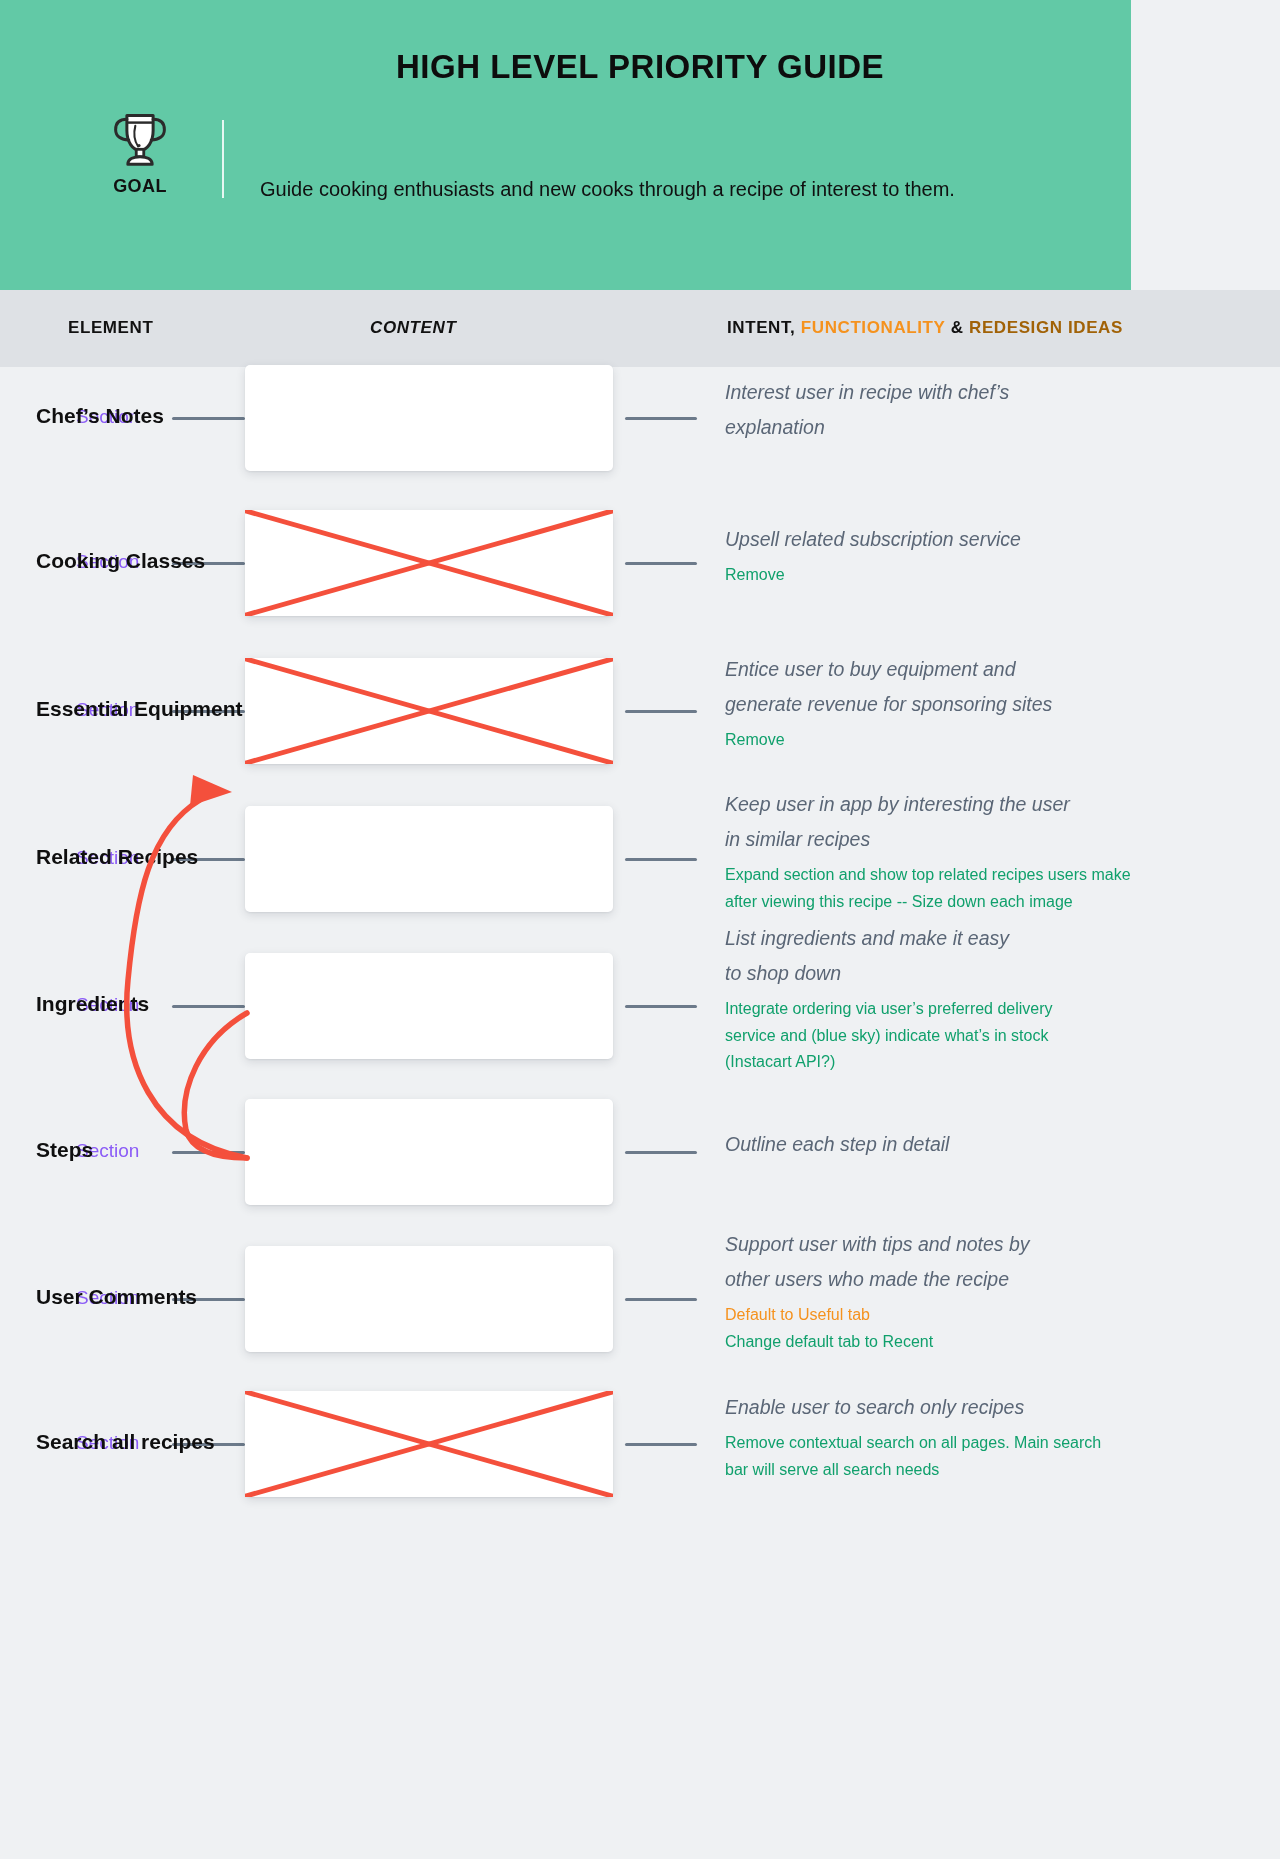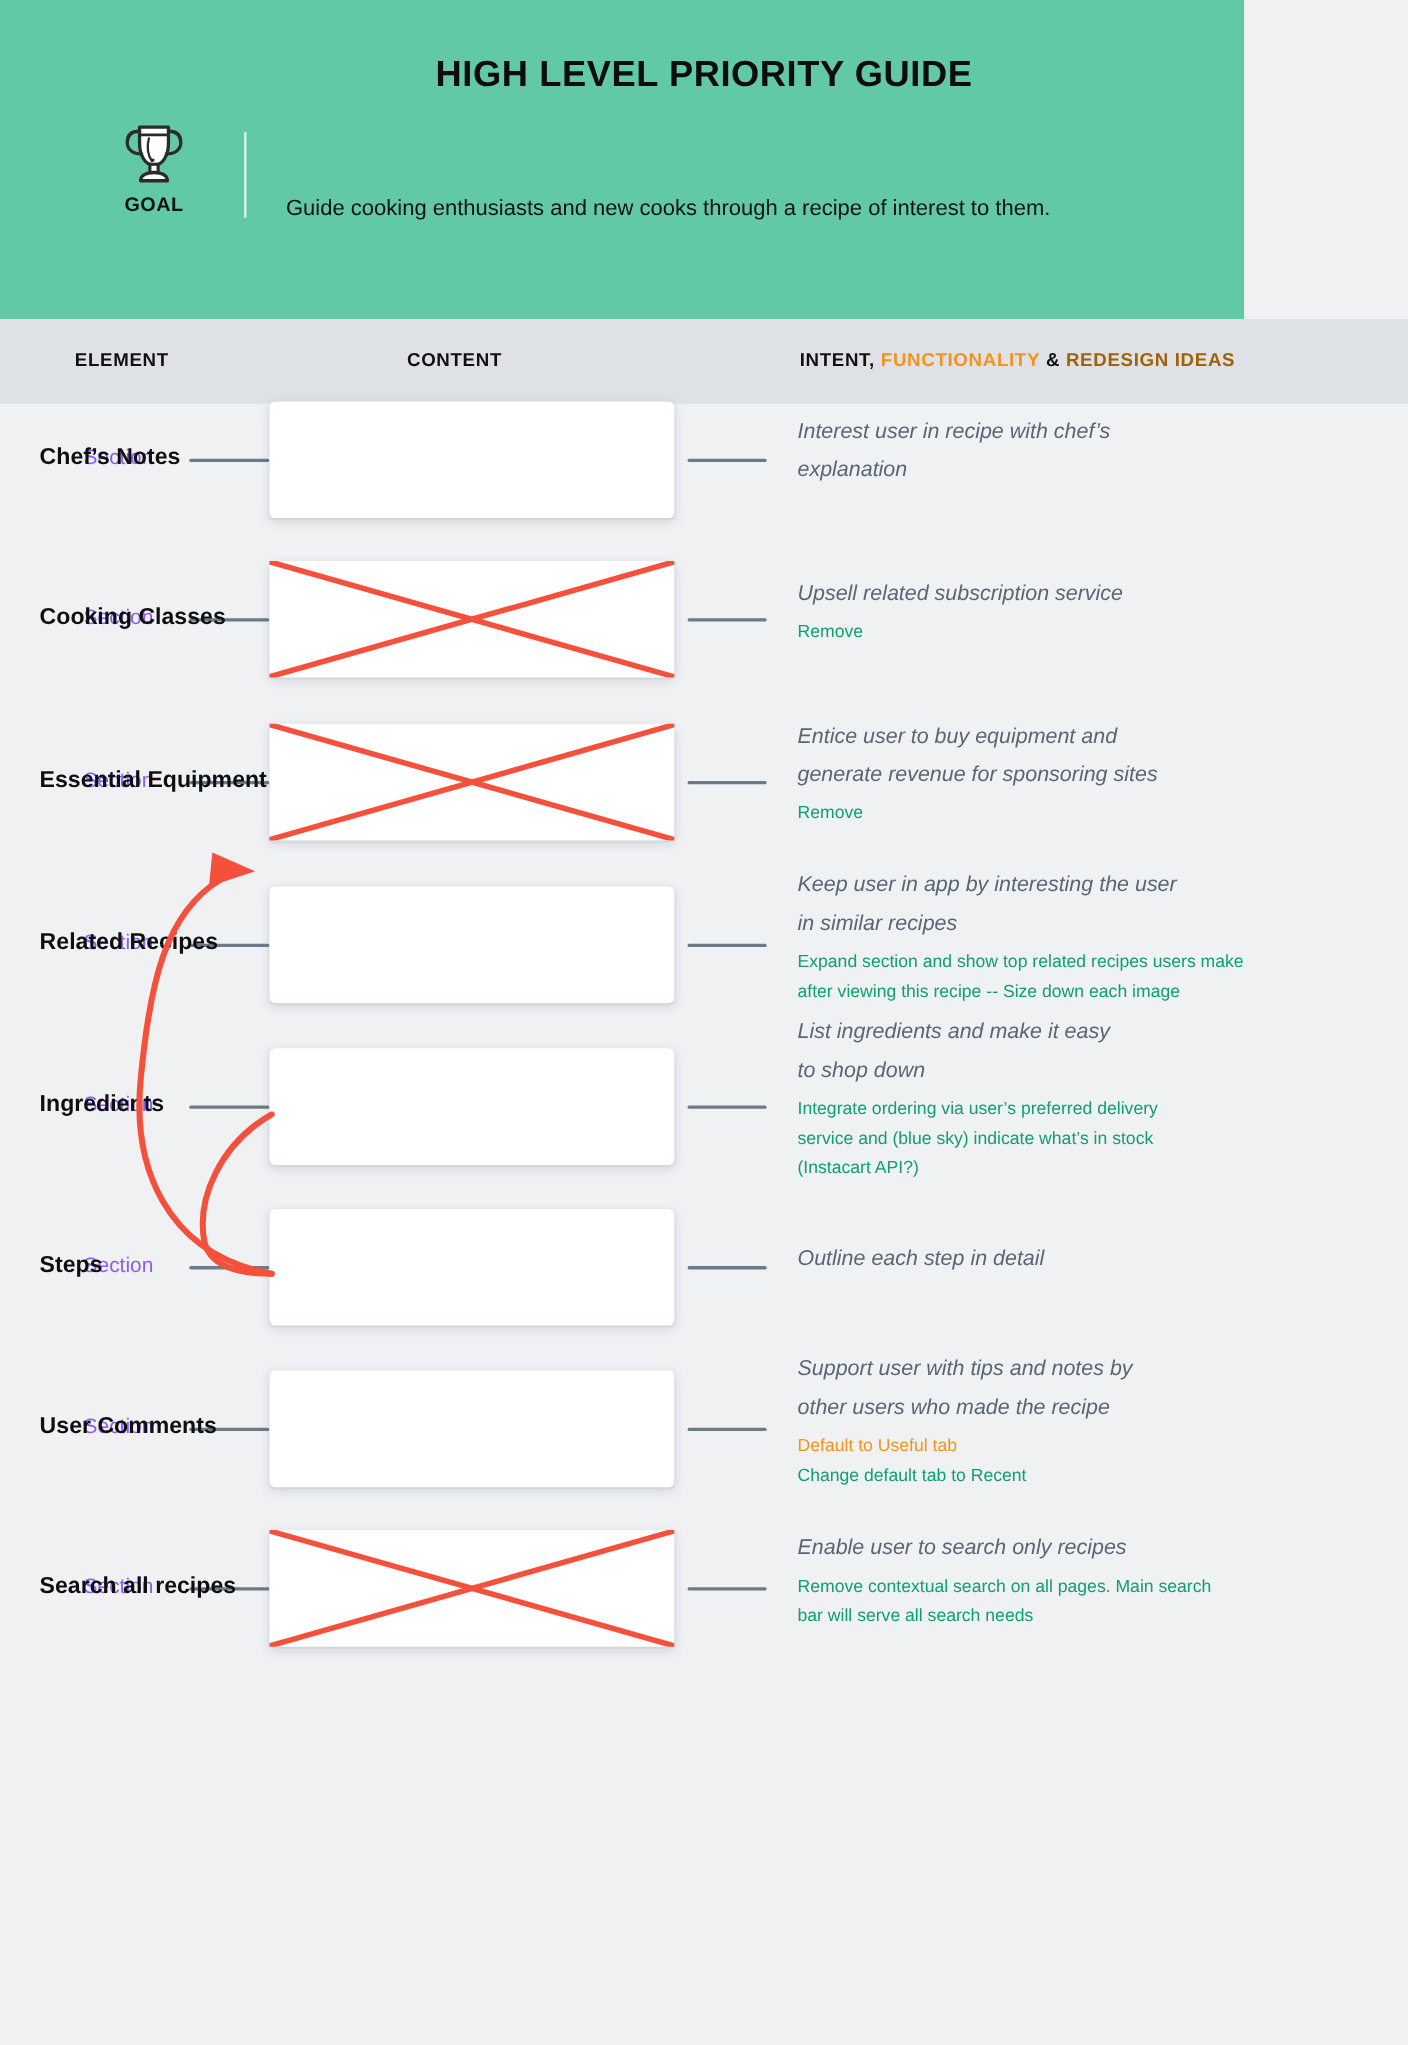--- a/index.html
+++ b/index.html
@@ -91,21 +91,21 @@
   .colbar .ch {
     position: absolute;
     top: 28px;
     font-size: 17px;
     font-weight: 700;
     letter-spacing: 0.6px;
     color: #111;
     white-space: nowrap;
   }
   .ch-element  { left: 68px; }
-  .ch-content  { left: 370px; }
+  .ch-content  { left: 370px; font-style: italic; }
   .ch-intent   { left: 727px; }
   .ch-intent .seg-func { color: #F5921E; }
   .ch-intent .seg-amp  { color: #111; }
   .ch-intent .seg-red  { color: #a16207; }
 
   
   .rows {
     position: absolute;
     left: 0; top: 367px;
     width: 1280px;

